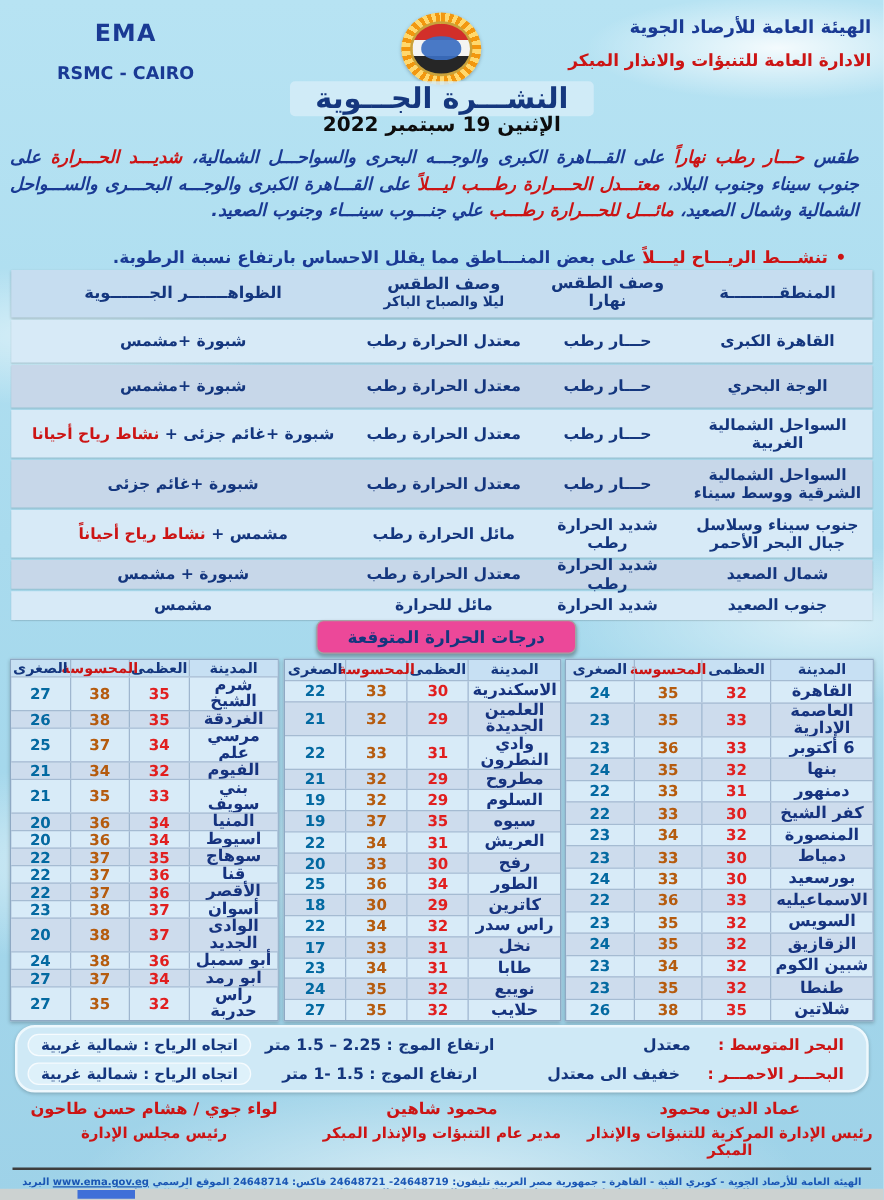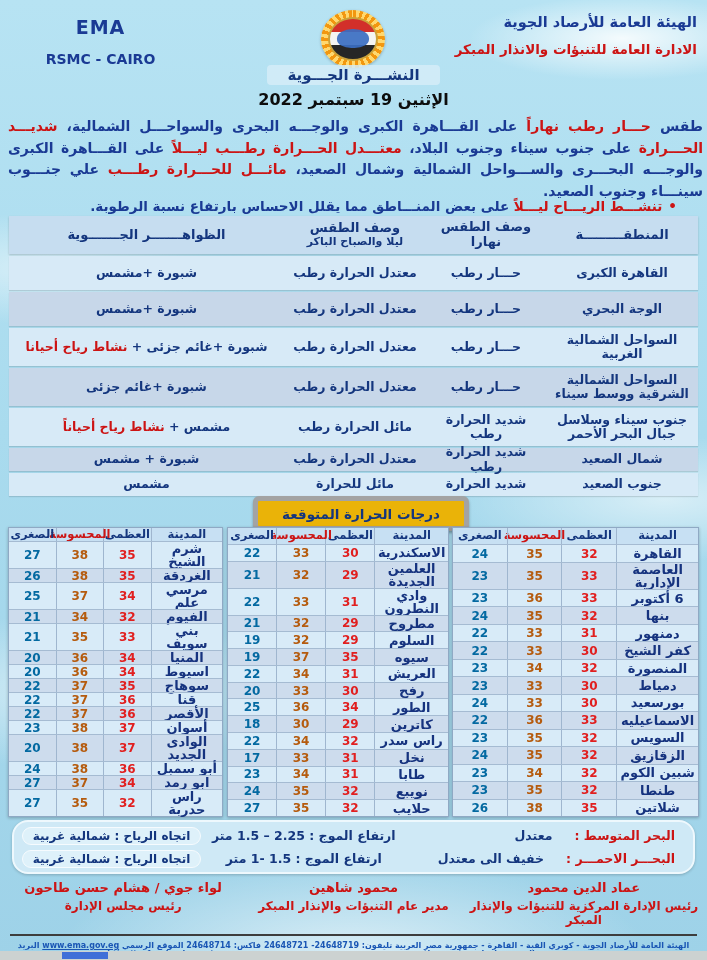--- a/index.html
+++ b/index.html
@@ -30,27 +30,27 @@
   .logo{position:absolute;top:10px;left:321px;width:64px;height:58px;}
   .logo-rays{position:absolute;inset:0;border-radius:50%;
     background:repeating-conic-gradient(#f2970f 0deg 7deg,#ffd86e 7deg 14deg);
     box-shadow:0 1px 3px rgba(0,0,0,.25);}
   .logo-core{position:absolute;inset:7px;border-radius:50%;overflow:hidden;border:2px solid #caa23a;
     background:linear-gradient(180deg,#d22f2a 0 33%,#f4f4f2 33% 64%,#262626 64% 100%);}
   .logo-mountain{position:absolute;left:16%;right:16%;top:26%;bottom:28%;
     background:#3a6ec2;border-radius:50% 50% 46% 46%;opacity:.92;}
 
   .title-wrap{position:absolute;top:65px;left:0;right:0;text-align:center;}
-  .bulletin-title{display:inline-block;color:#15377e;font-size:15px;
+  .bulletin-title{display:inline-block;color:#15377e;font-size:23px;
     background:rgba(213,236,248,.85);border-radius:4px;padding:1px 20px;}
   .date-wrap{position:absolute;top:90px;left:0;right:0;text-align:center;color:#0d0d0d;font-size:16px;}
 
   
-  .forecast-p{position:absolute;top:116px;right:4px;left:8px;
-    color:#1a3a94;font-size:14px;line-height:1.55;text-align:justify;}
+  .forecast-p{position:absolute;top:116px;right:20px;left:8px;
+    color:#1a3a94;font-size:14px;line-height:1.55;text-align:justify;font-style:italic;}
   .forecast-bullet{position:absolute;top:198px;right:30px;left:8px;color:#1a3a94;font-size:13.5px;}
   .bullet-marker{color:#cc1414;margin-left:6px;}
 
   
   .m-table{position:absolute;top:216px;right:9px;left:9px;}
   .m-row{display:flex;align-items:center;}
   .m-head{height:38px;background:#c6ddf0;box-shadow:0 1px 2px rgba(0,0,0,.2);}
   .m-cell{display:flex;flex-direction:column;justify-content:center;align-items:center;
     text-align:center;color:#14367e;font-size:12.5px;line-height:1.15;padding:1px 2px;box-sizing:border-box;}
   .m-col-region{width:152px;}
@@ -61,21 +61,21 @@
   .m-head-sub{font-size:11px;}
   .m-body .m-row{margin-top:2px;background:#d7eaf7;box-shadow:0 1px 1px rgba(0,0,0,.12);}
   .m-body .m-row.m-alt{background:#c7d7e9;}
   .m-body .m-row:nth-child(1),.m-body .m-row:nth-child(2){height:34px;}
   .m-body .m-row:nth-child(3),.m-body .m-row:nth-child(4){height:38px;}
   .m-body .m-row:nth-child(5){height:38px;}
   .m-body .m-row:nth-child(6),.m-body .m-row:nth-child(7){height:23px;}
 
   
   .temps-title{position:absolute;top:496px;left:253px;width:206px;height:25px;
-    background:#eab308;border:5px solid #a3a3a3;border-radius:6px;box-shadow:0 2px 3px rgba(0,0,0,.3);
+    background:#ec4899;border:1px solid #a3a3a3;border-radius:6px;box-shadow:0 2px 3px rgba(0,0,0,.3);
     color:#14367e;font-size:13.5px;display:flex;align-items:center;justify-content:center;}
   .temp-table{position:absolute;top:527px;height:290px;display:flex;flex-direction:column;
     border:1px solid #8fa9c4;box-shadow:0 1px 3px rgba(0,0,0,.25);box-sizing:border-box;background:#d8ebf8;}
   .tt-right{left:452px;width:247px;}
   .tt-mid{left:227px;width:222px;}
   .tt-left{left:8px;width:215px;}
   .t-row{flex:1;display:flex;}
   .t-row + .t-row{border-top:1px solid #a5bbd2;}
   .t-row.t-alt{background:#cddced;}
   .t-head{background:#c7e0f3;}

